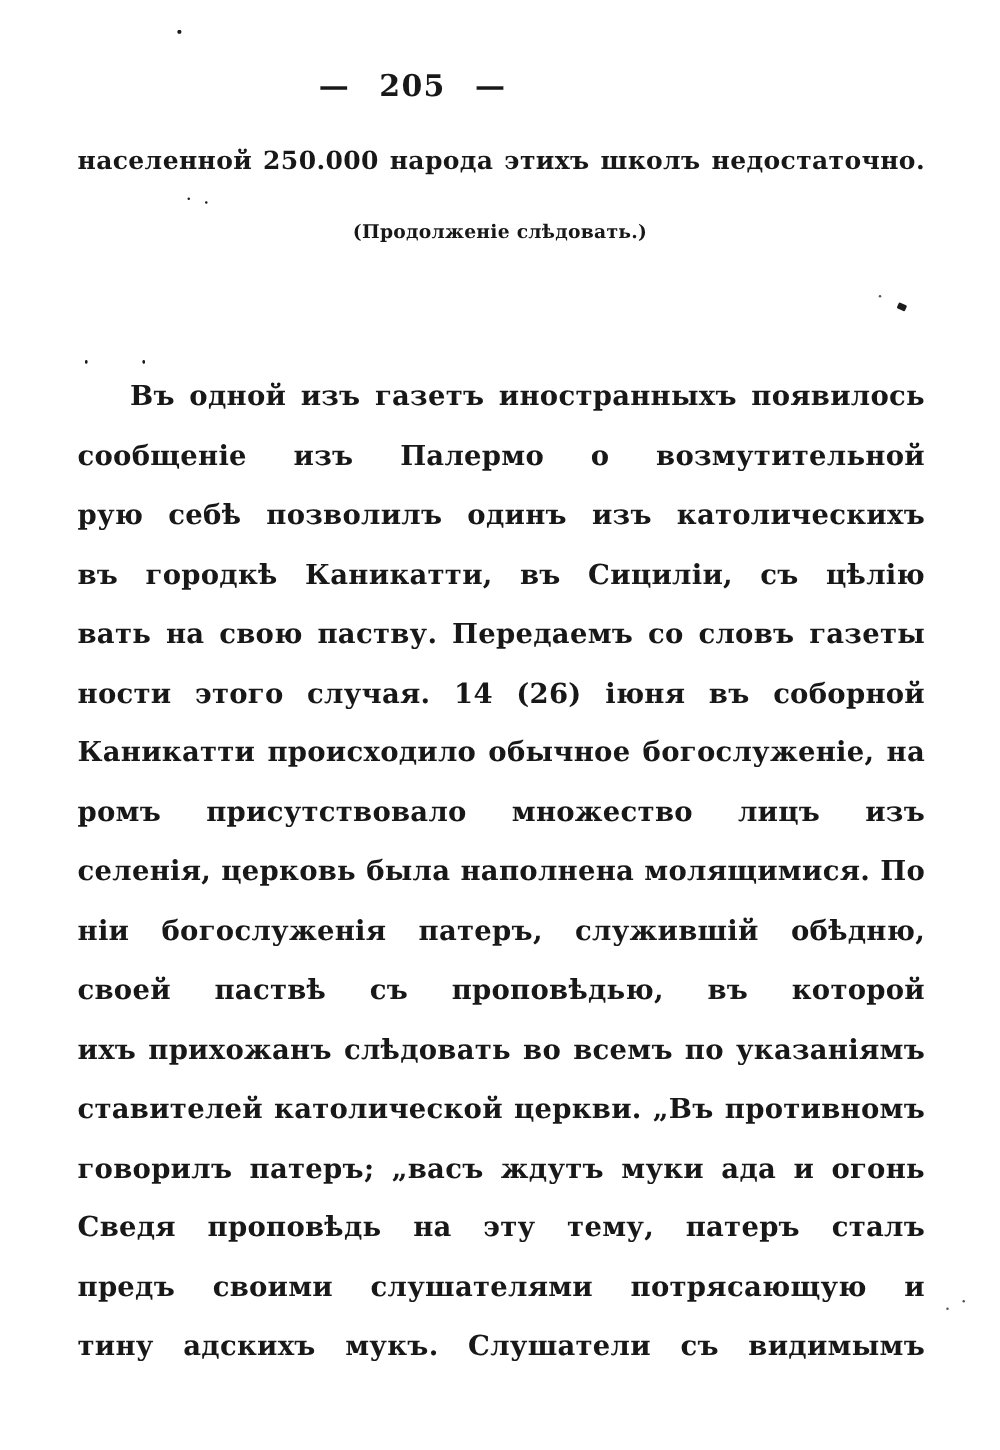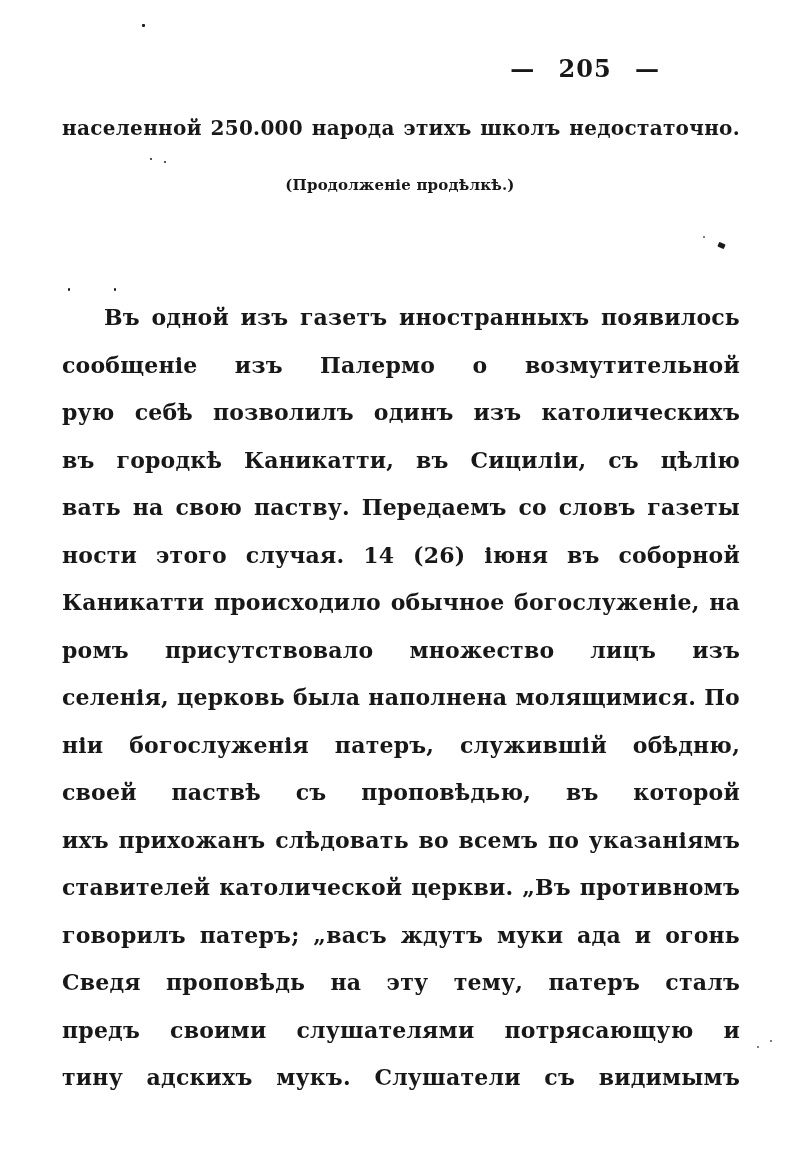--- a/index.html
+++ b/index.html
@@ -9,21 +9,21 @@
     width: 800px;
     height: 1160px;
     background: #ffffff;
     color: #181818;
     font-family: "DejaVu Serif", serif;
     overflow: hidden;
   }
   .page-number {
     position: absolute;
     top: 54px; left: 0; width: 660px;
-    text-align: right;
+    text-align: center;
     font-size: 24px;
     font-weight: bold;
     letter-spacing: 1px;
     word-spacing: 14px;
   }
   .intro-line {
     position: absolute;
     top: 116px; left: 62px; width: 678px;
     font-size: 20px;
     font-weight: bold;
@@ -74,21 +74,21 @@
 </style>
 </head>
 <body>
 
 <div class="page">
 
   <div class="page-number">— 205 —</div>
 
   <div class="intro-line">населенной 250.000 народа этихъ школъ недостаточно.</div>
 
-  <div class="continuation-note">(Продолженіе продѣлкѣ.)</div>
+  <div class="continuation-note">(Продолженіе слѣдовать.)</div>
 
 
   <div class="article-body">
     <div class="body-line indent">Въ одной изъ газетъ иностранныхъ появилось на дняхъ</div>
     <div class="body-line">сообщеніе изъ Палермо о возмутительной продѣлкѣ, кото-</div>
     <div class="body-line">рую себѣ позволилъ одинъ изъ католическихъ патеровъ</div>
     <div class="body-line">въ городкѣ Каникатти, въ Сициліи, съ цѣлію подѣйство-</div>
     <div class="body-line">вать на свою паству. Передаемъ со словъ газеты подроб-</div>
     <div class="body-line">ности этого случая. 14 (26) іюня въ соборной церкви въ</div>
     <div class="body-line">Каникатти происходило обычное богослуженіе, на кото-</div>

